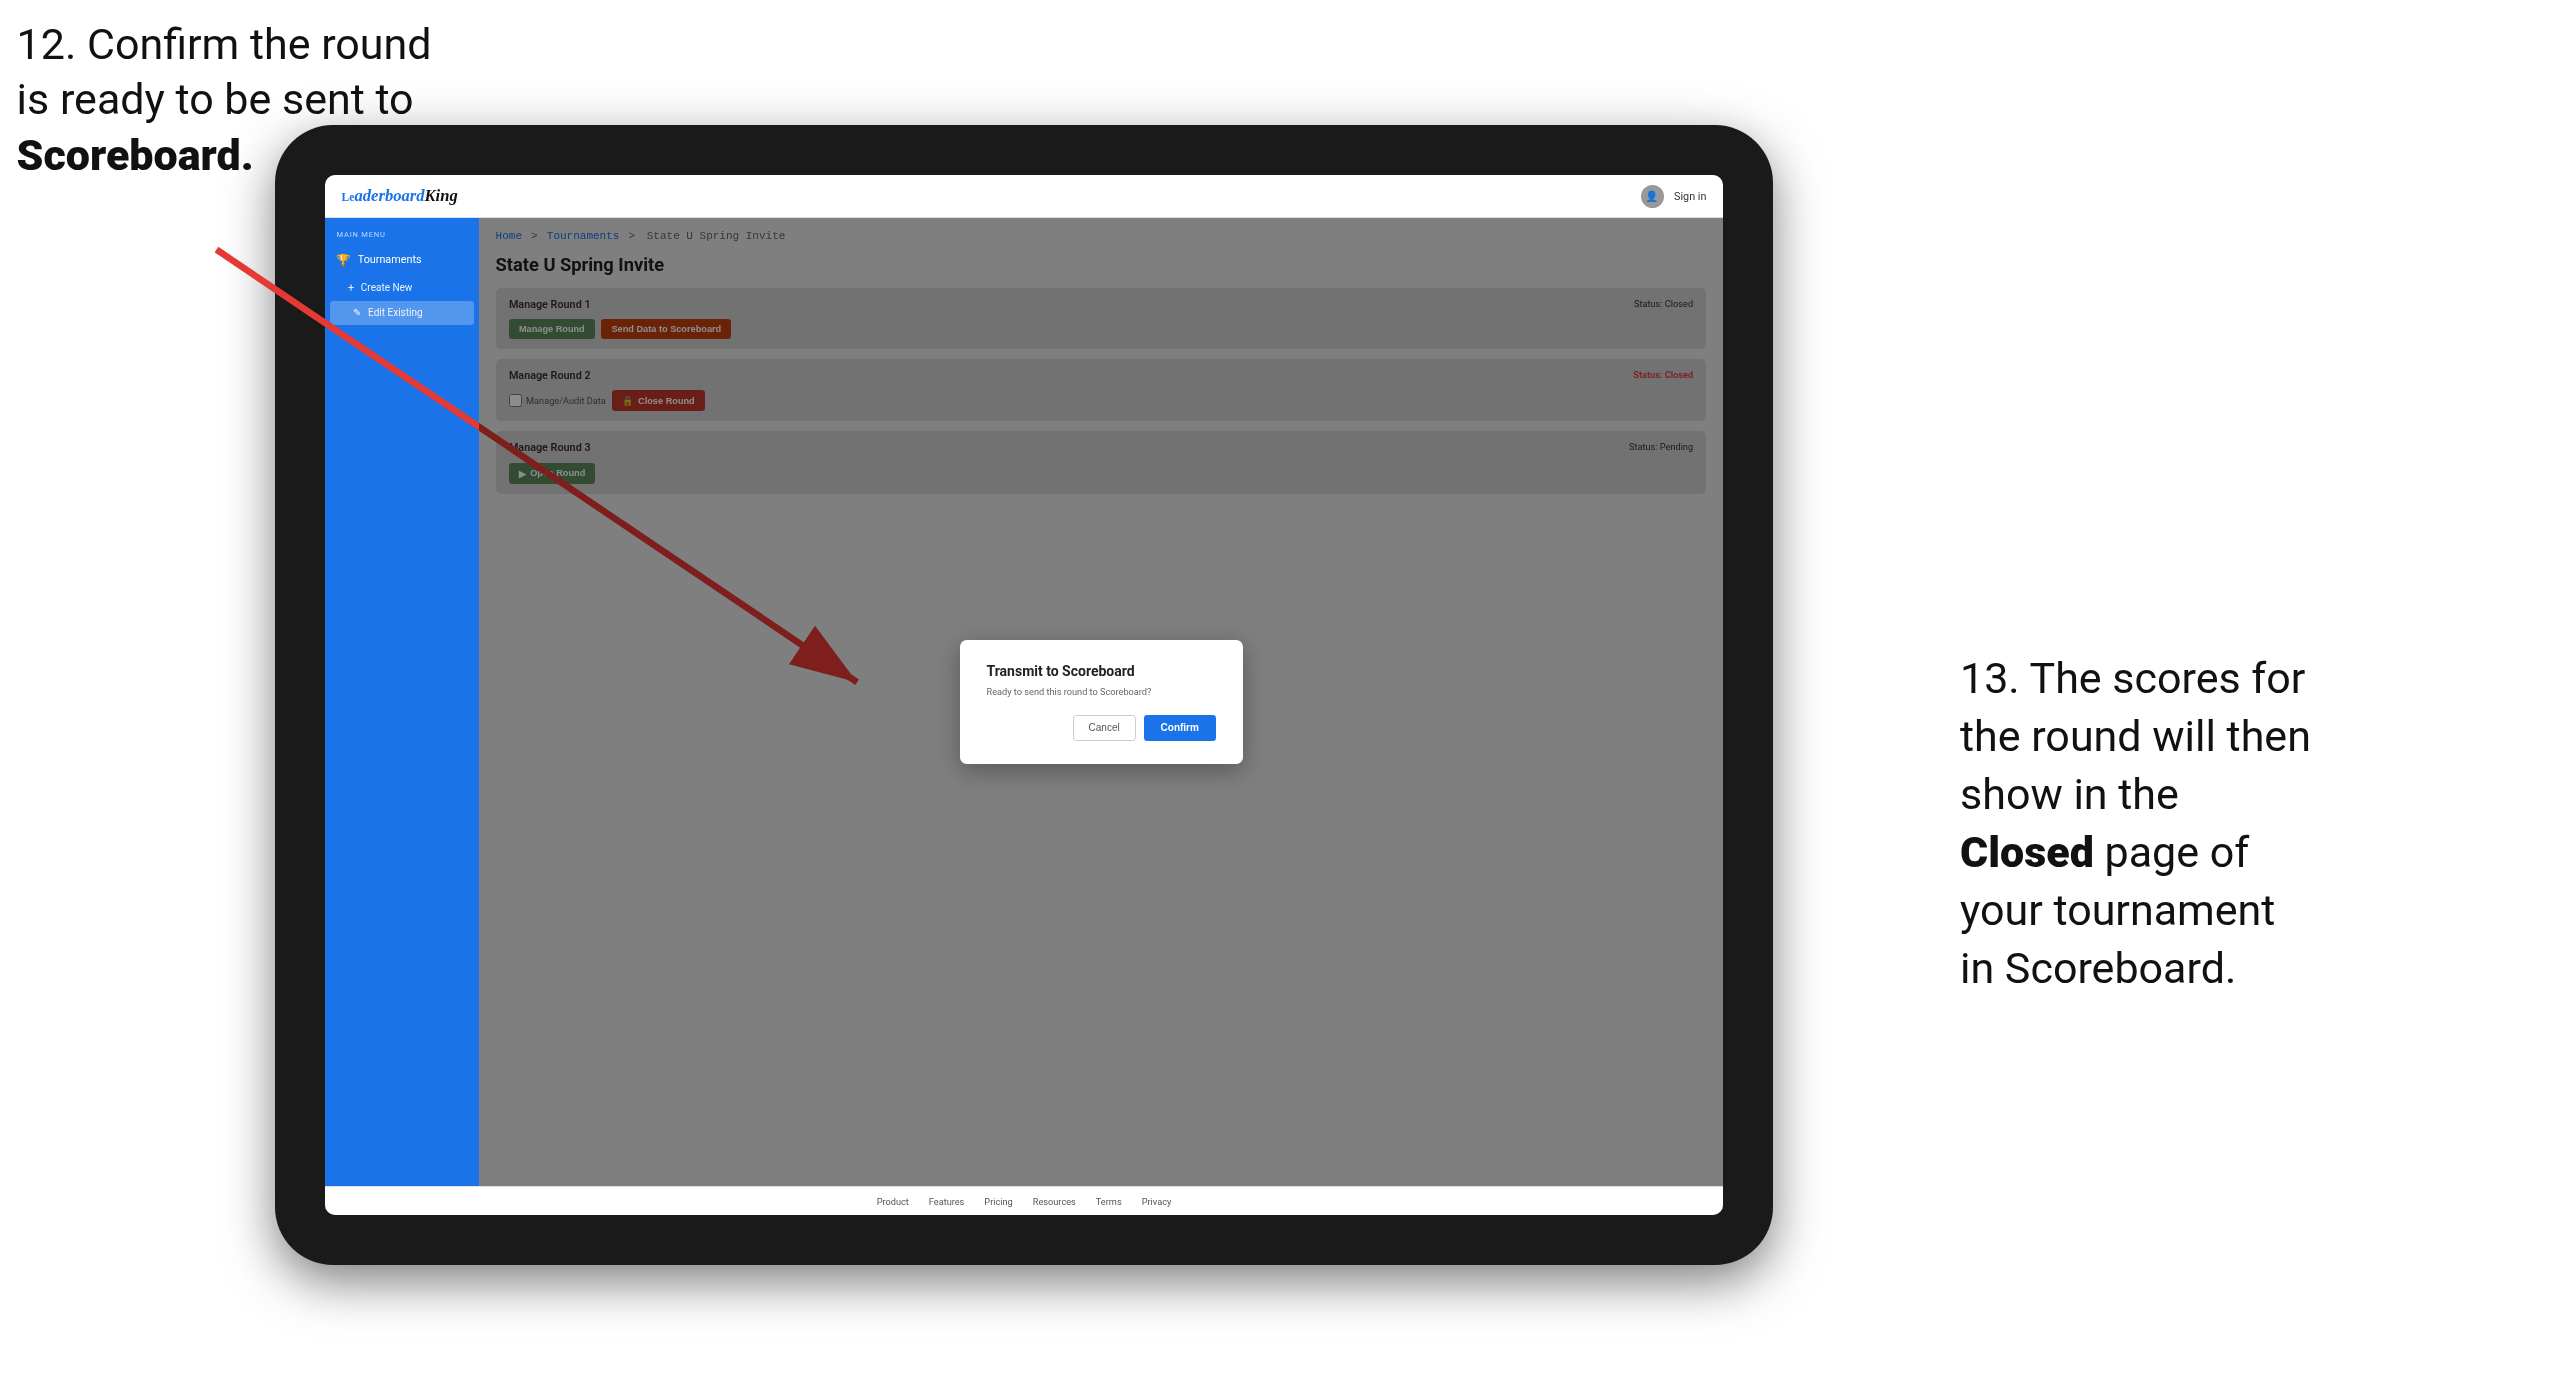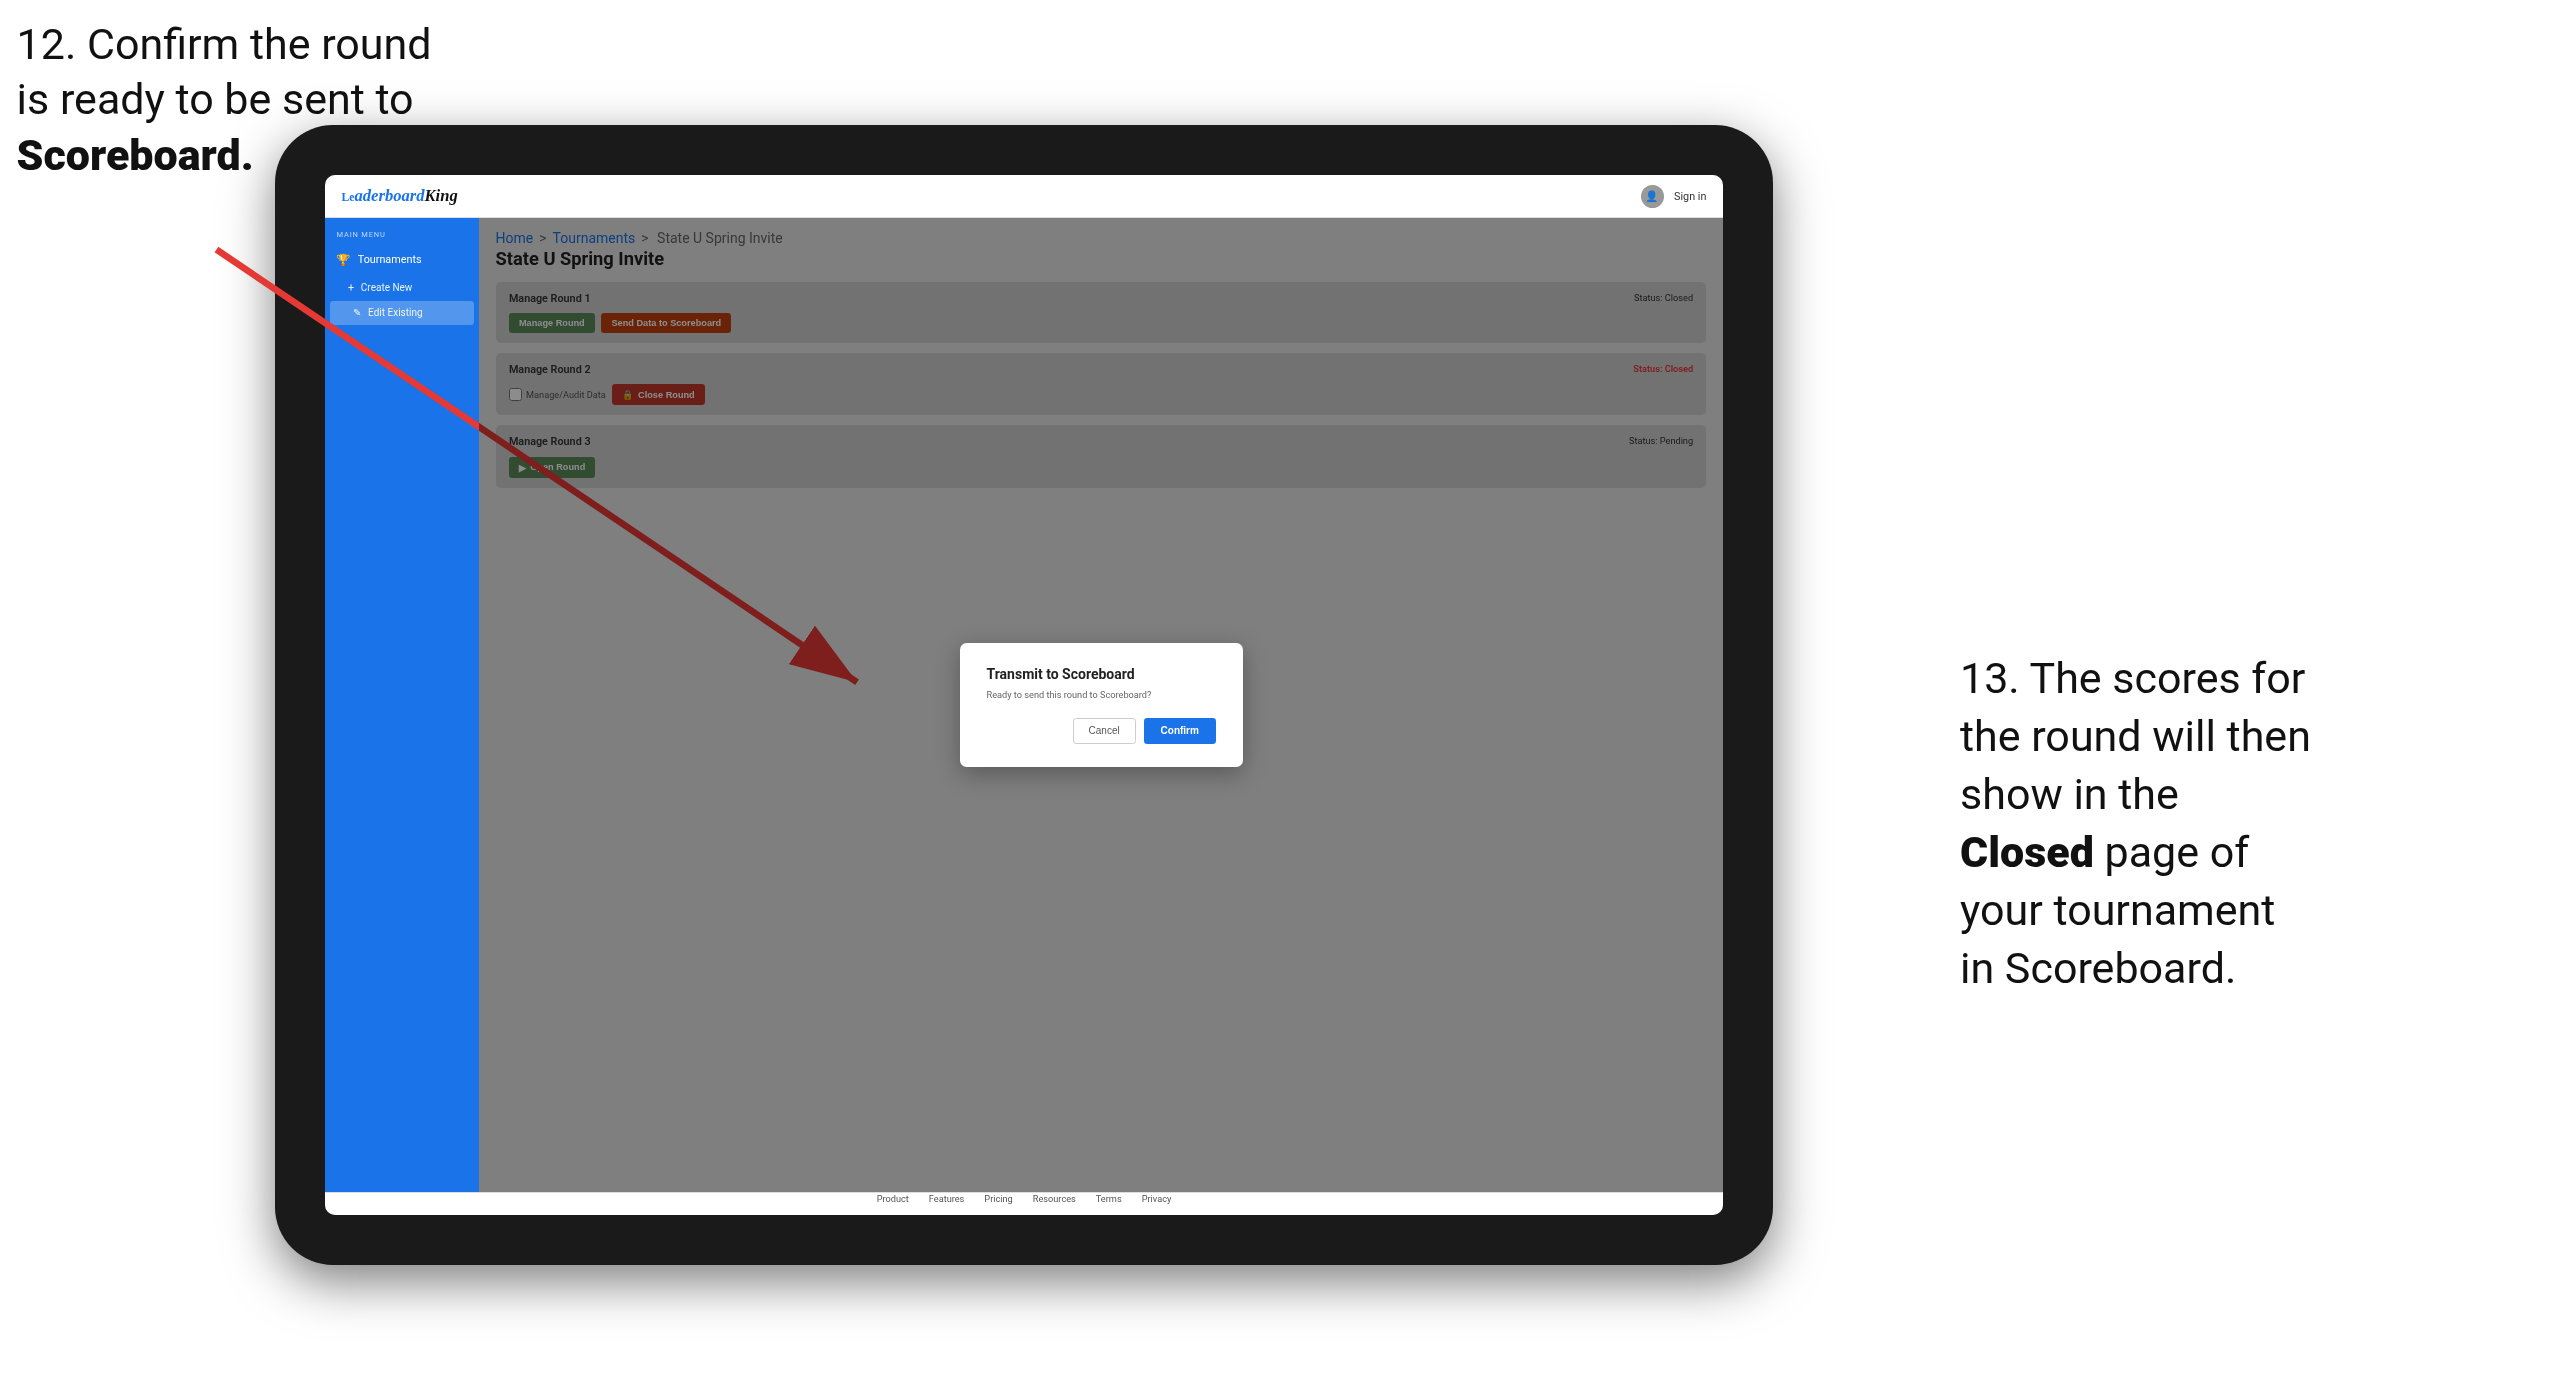--- a/index.html
+++ b/index.html
@@ -153,23 +153,24 @@
     .content-area {
       flex: 1;
       background: #e8e8e8;
       overflow-y: auto;
       padding: 11.6px 16.6px;
       position: relative;
     }
 
     
     .breadcrumb {
-      font-size: 14px;
+      font-size: 11px;
       color: #666;
-      margin-bottom: 2px;
+      margin-bottom: 12px;
+      font-family: Liberation Mono, monospace;
     }
     .breadcrumb a { color: #1a73e8; text-decoration: none; }
     .breadcrumb span { margin: 0 2.5px; }
 
     
     .page-title {
       font-size: 18.3px;
       font-weight: 700;
       color: #222;
       margin-bottom: 13.3px;
@@ -232,23 +233,23 @@
       display: flex;
       align-items: center;
       gap: 4.2px;
       font-size: 9.2px;
       color: #555;
     }
 
     
     .footer {
       background: #fff;
-      height: 23px;
-      display: flex;
-      align-items: flex-start;
+      height: 29px;
+      display: flex;
+      align-items: center;
       justify-content: center;
       gap: 20px;
       border-top: 0.8px solid #ddd;
       flex-shrink: 0;
     }
     .footer a {
       font-size: 9.2px;
       color: #555;
       text-decoration: none;
     }

